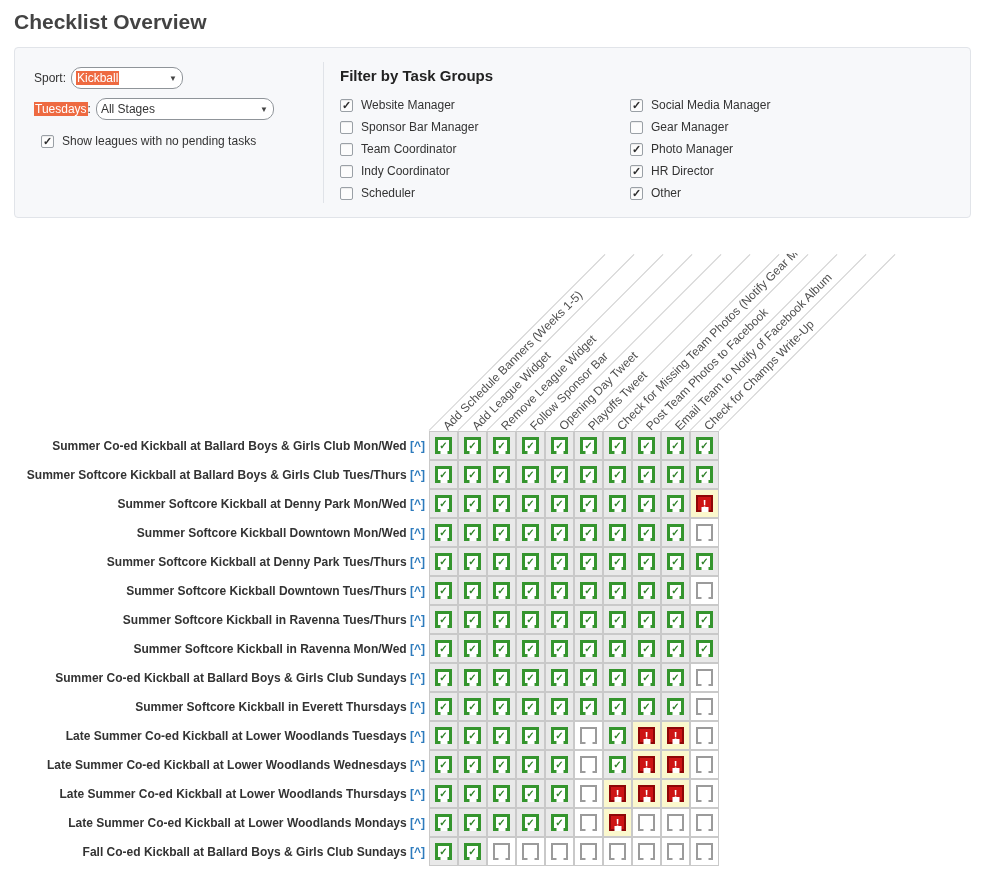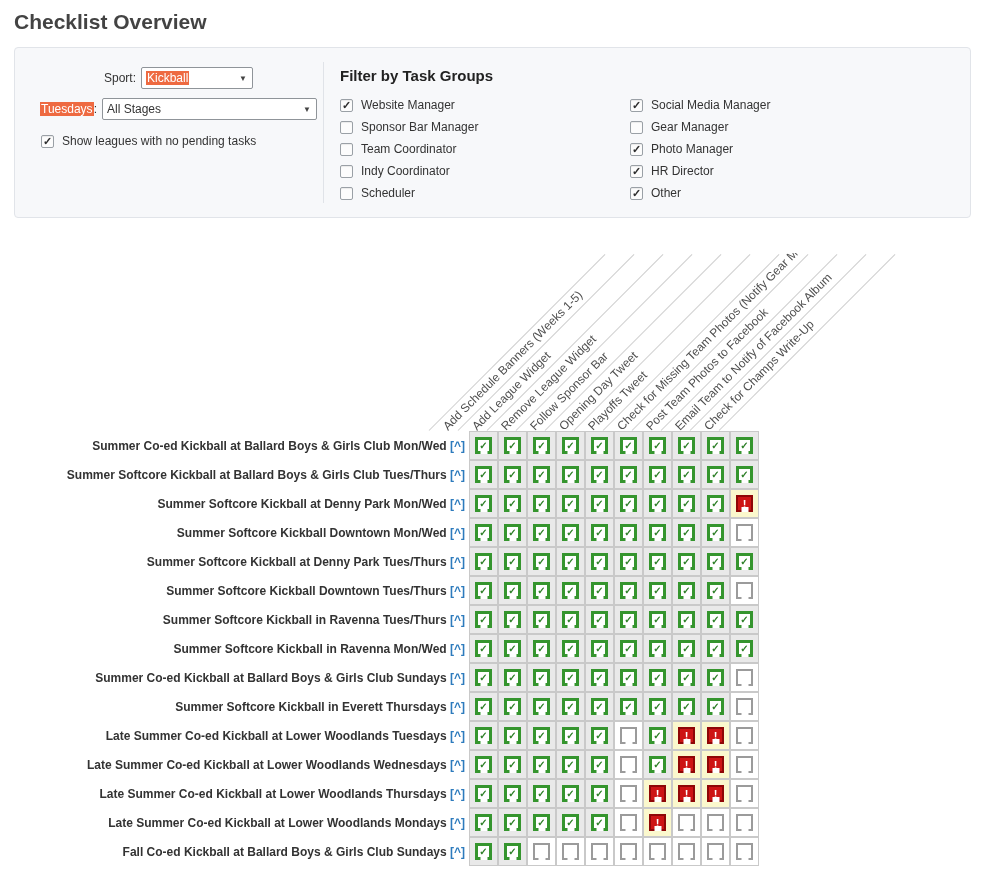--- a/index.html
+++ b/index.html
@@ -18,30 +18,30 @@
   .filter-panel {
     margin:13px 14px 0 14px; height:171px;
     background:#f7f8fa; border:1px solid #e1e4e9; border-radius:4px;
     display:flex;
   }
   .fp-left { width:308px; padding:19px 0 0 19px; flex:none; }
   .fp-right { flex:1; padding:19px 0 0 16px; }
   .filter-panel h2 { font-size:15px; font-weight:bold; color:#222; margin:0 0 14px 0; }
   .fp-divider { width:1px; background:#e0e3e8; margin:14px 0; flex:none; }
 
-  .field-row { display:flex; align-items:center; margin-bottom:9px; font-size:12px; color:#333;justify-content:center; }
+  .field-row { display:flex; align-items:center; margin-bottom:9px; font-size:12px; color:#333; }
   .flabel { margin-right:5px; white-space:nowrap; }
   .hl { background:var(--hl,#ee6a41); color:#fff; padding:0 1px; }
   .select {
     display:inline-flex; align-items:center; justify-content:space-between;
-    height:22px; background:#fff; border:1px solid #8f9499; border-radius:2px;
+    height:22px; background:#fff; border:1px solid #8f9499; border-radius:10px;
     padding:0 5px 0 4px; font-size:12px; color:#333;
   }
   .select.sport { width:112px; }
-  .select.timeframe { width:215px;gap:36px; }
+  .select.timeframe { width:178px;gap:36px; }
   .caret { font-size:8px; color:#444; margin-left:6px; }
 
   .cb-row { display:flex; align-items:center; margin-bottom:8px; font-size:12px; color:#333; cursor:pointer; }
   .cb {
     flex:none; width:13px; height:13px; margin-right:8px;
     border:1px solid #9aa0a6; border-radius:2px; background:#fcfcfc;
     box-shadow:inset 0 1px 1px rgba(0,0,0,.07);
     display:inline-flex; align-items:center; justify-content:center;
     font-size:11px; font-weight:bold; color:#2f2f2f; line-height:11px;
   }
@@ -54,21 +54,21 @@
   .col-headers { position:relative; height:178px; overflow:hidden; width:985px; }
   .diag-line {
     position:absolute; bottom:0; width:249px; height:1px; background:#cfcfcf;
     transform:rotate(-45deg); transform-origin:0 50%;
   }
   .diag-label {
     position:absolute; bottom:-2px; transform:rotate(-45deg); transform-origin:0 100%;
     font-size:12px; color:#4f4f4f; white-space:nowrap;
   }
 
-  table.grid { border-collapse:separate; border-spacing:0; table-layout:fixed; width:719px;padding-left:40px; }
+  table.grid { border-collapse:separate; border-spacing:0; table-layout:fixed; width:719px; }
   td.rowlabel {
     width:429px; padding-right:4px; text-align:right; vertical-align:middle;
     font-size:12px; font-weight:bold; color:#333; white-space:nowrap; height:29px;
   }
   a.anch { color:#2d7bbd; text-decoration:none; font-weight:bold; }
   td.cell {
     width:29px; height:29px; border:1px solid #c9c9c9;
     text-align:center; vertical-align:middle; padding:0; line-height:0;
   }
   td.cell.done  { background:var(--done-bg,#e9e9e9); }

